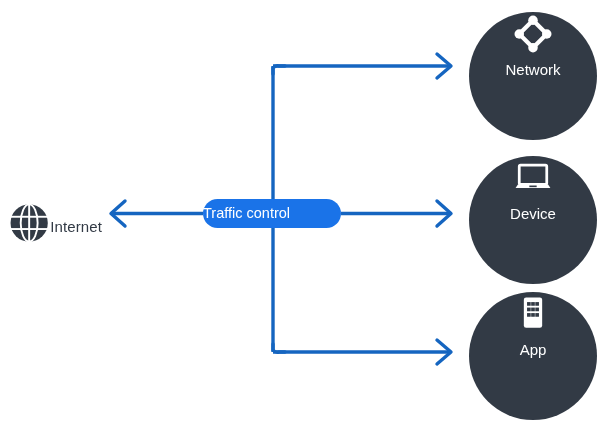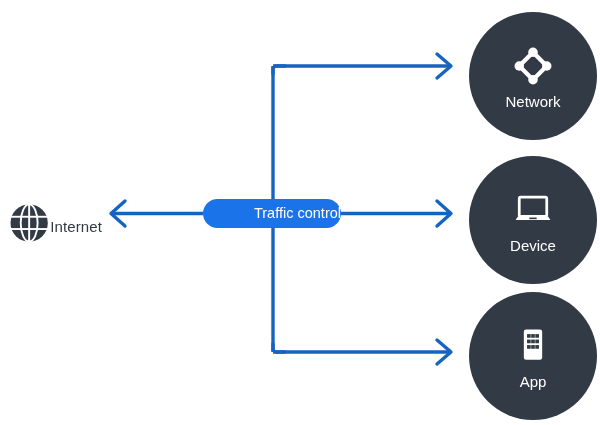--- a/index.html
+++ b/index.html
@@ -55,41 +55,41 @@
   .pill {
     position: absolute;
     left: 203px;
     top: 199px;
     width: 138px;
     height: 29px;
     border-radius: 15px;
     background: #1a73e8;
     display: flex;
     align-items: center;
-    justify-content: flex-end;
+    justify-content: flex-start;
     box-sizing: border-box;
   }
   .pill-label {
     color: #ffffff;
     font-size: 14.5px;
     line-height: 1;
     white-space: nowrap;
   }
 
   
   .circle-node {
     position: absolute;
     width: 128px;
     height: 128px;
     border-radius: 50%;
     background: #323a45;
     display: flex;
     flex-direction: column;
     align-items: center;
-    justify-content: center;
+    justify-content: flex-start;
     box-sizing: border-box;
   }
   .circle-node.network { left: 469px; top: 12px; }
   .circle-node.device  { left: 469px; top: 156px; }
   .circle-node.app     { left: 469px; top: 292px; }
 
   .node-icon {
     width: 44px;
     height: 44px;
     display: block;

